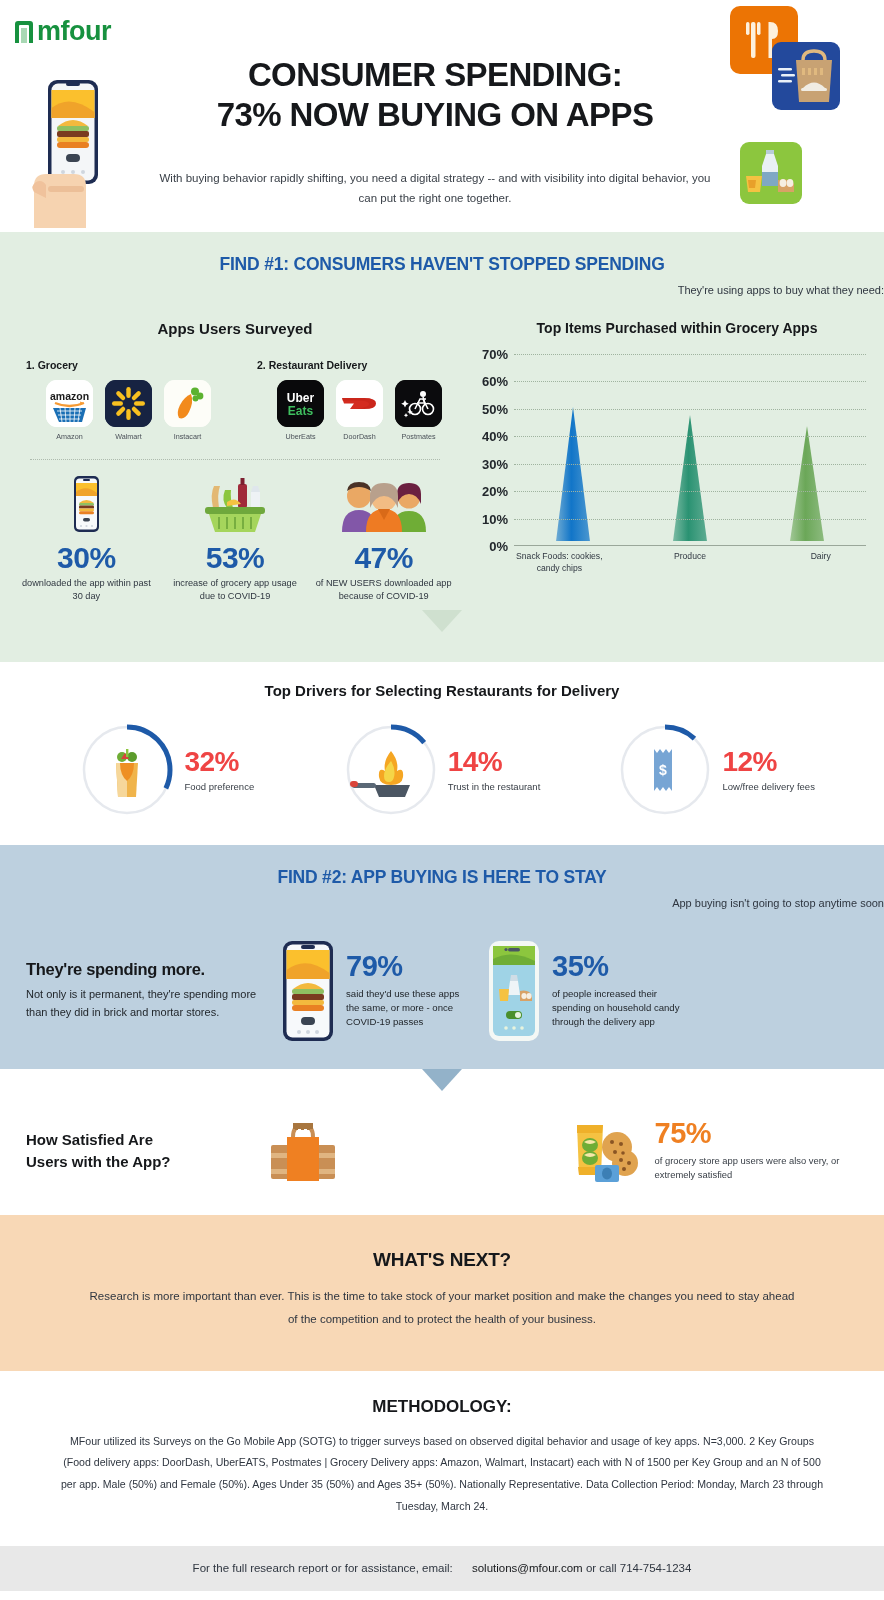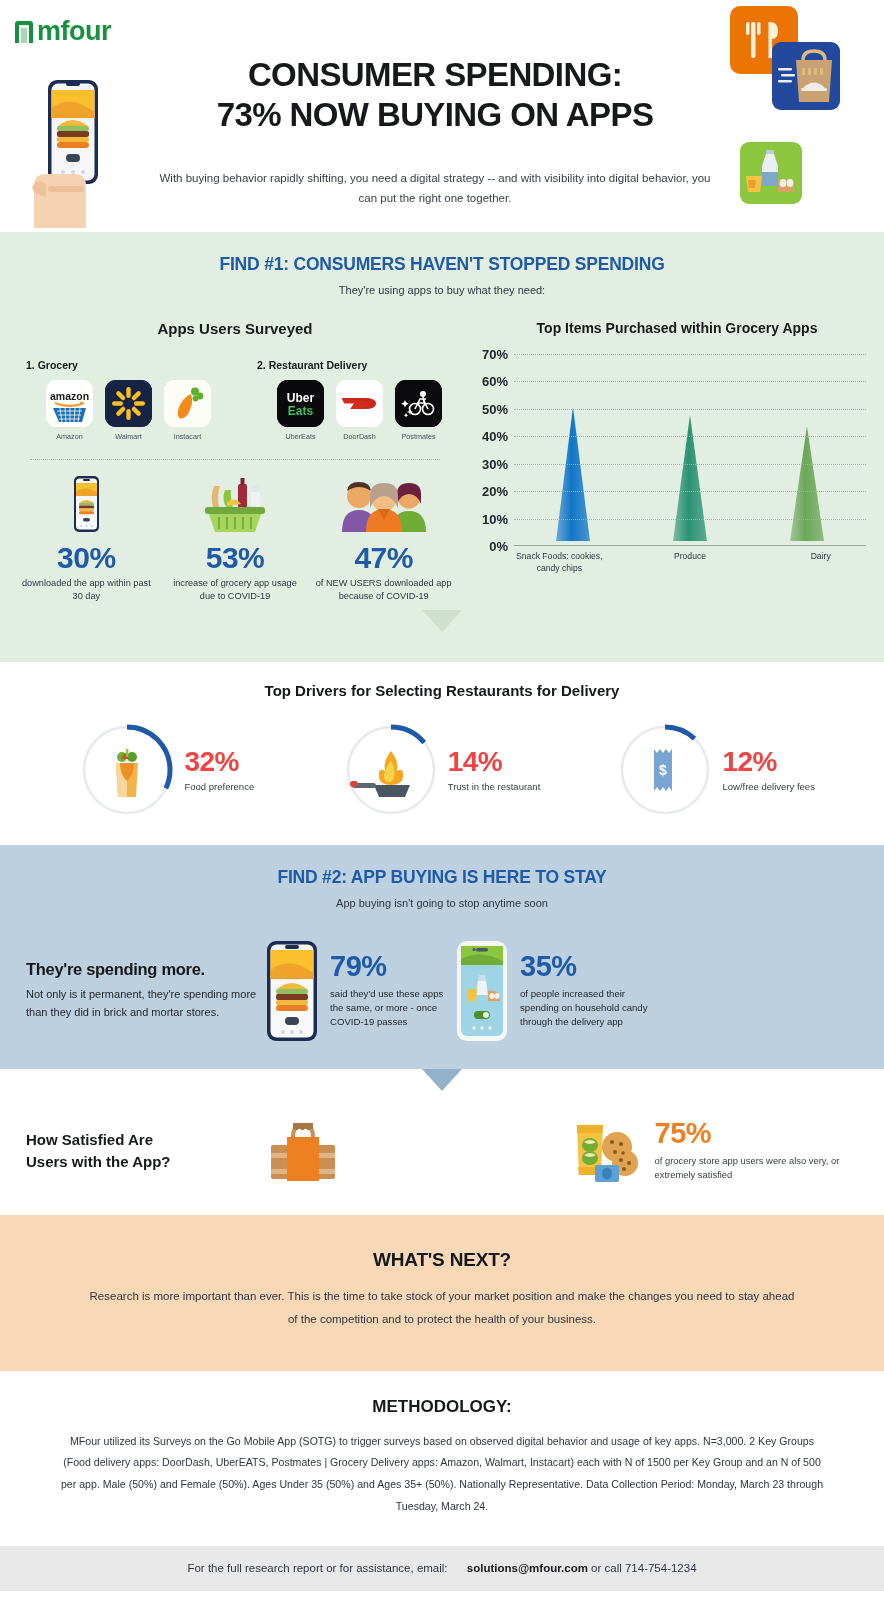--- a/index.html
+++ b/index.html
@@ -31,21 +31,21 @@
     position: absolute; left: 155px; top: 168px; width: 560px;
     text-align: center; font-size: 11.5px; color: #3a4048; line-height: 1.75;
   }
 
   .phone-hand { position: absolute; left: 30px; top: 78px; width: 92px; height: 150px; }
   .badges { position: absolute; right: 0; top: 0; width: 160px; height: 215px; }
 
   
   .sec-green { background: #e2eee2; position: relative; padding-top: 22px; padding-bottom: 30px; }
   .find-title { text-align: center; font-size: 17.5px; font-weight: bold; color: #1e5aa8; letter-spacing: -0.2px; }
-  .find-sub { text-align: center; font-size: 11px; color: #2f3640; margin-top: 9px; }
+  .find-sub { text-align: right; font-size: 11px; color: #2f3640; margin-top: 9px; }
 
   .two-col { display: flex; margin-top: 24px; }
   .col-left { width: 470px; position: relative; }
   .col-right { width: 414px; position: relative; }
 
   .sub-head { text-align: center; font-size: 15px; font-weight: bold; color: #16181b; }
   .chart-head { text-align: center; font-size: 14px; font-weight: bold; color: #16181b; }
 
   .group-wrap { display: flex; margin-top: 22px; padding: 0 26px; gap: 46px; }
   .group { }
@@ -84,21 +84,21 @@
   .drivers-title { text-align: center; font-size: 15px; font-weight: bold; color: #16181b; }
   .drivers-row { display: flex; margin-top: 24px; padding: 0 30px; }
   .driver { flex: 1; display: flex; align-items: center; gap: 10px; justify-content: center; }
   .donut { width: 94px; height: 94px; position: relative; flex: 0 0 94px; }
   .driver-txt { }
   .driver-num { font-size: 28px; font-weight: bold; color: #ef4444; line-height: 1; letter-spacing: -0.5px; }
   .driver-cap { font-size: 9.5px; color: #3a4048; margin-top: 5px; }
 
   
   .sec-blue { background: #bdd0df; padding-top: 22px; padding-bottom: 26px; position: relative; }
-  .blue-row { display: flex; align-items: center; margin-top: 30px; padding: 0 26px; gap: 0; }
+  .blue-row { display: flex; align-items: center; margin-top: 30px; padding: 0 26px; gap: 16px; }
   .spend-text { width: 238px; }
   .spend-head { font-size: 16.5px; font-weight: bold; color: #16181b; letter-spacing: -0.3px; }
   .spend-body { font-size: 11px; color: #22272c; margin-top: 7px; line-height: 1.62; }
   .phone-stat { display: flex; align-items: center; gap: 10px; }
   .phone-ico { width: 56px; height: 104px; flex: 0 0 56px; position: relative; }
   .ps-num { font-size: 29px; font-weight: bold; color: #1e5aa8; line-height: 1; letter-spacing: -0.5px; }
   .ps-cap { font-size: 9.6px; color: #22272c; margin-top: 6px; line-height: 1.5; }
 
   
   .sec-sat { background: #ffffff; padding-top: 22px; padding-bottom: 26px; }
@@ -115,21 +115,21 @@
   .next-body { text-align: center; font-size: 11.5px; color: #2f3640; margin-top: 14px; line-height: 2.0; }
 
   
   .sec-meth { background: #ffffff; padding: 26px 60px 28px 60px; }
   .meth-title { text-align: center; font-size: 17px; font-weight: bold; color: #16181b; }
   .meth-body { text-align: center; font-size: 10.6px; color: #2f3640; margin-top: 14px; line-height: 2.05; }
 
   
   .footer { background: #e8e8e8; padding: 16px 0 17px 0; text-align: center; }
   .footer-txt { font-size: 11.5px; color: #2f3640; }
-  .footer-email { font-weight: bold; color: #16181b; margin-left: 16px; }
+  .footer-email { font-weight: normal; color: #16181b; margin-left: 16px; }
 </style>
 </head>
 <body>
 
 <div class="page">
 
   <div class="header">
 
     <div class="logo">
       <span class="logo-mark">

